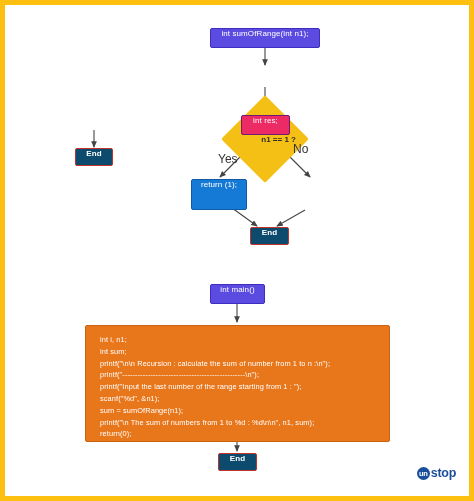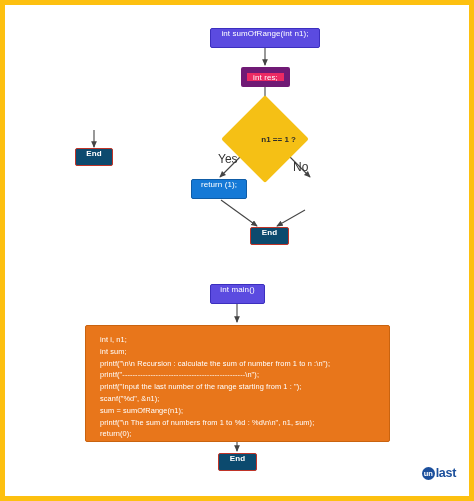--- a/index.html
+++ b/index.html
@@ -51,22 +51,23 @@
     z-index: 10;
   }
 
   .node-purple {
     background: #5B4BE0;
     border: 1px solid #3C2FBF;
     border-radius: 2px;
   }
   .node-pink {
     background: #EC2A63;
-    border: 6px solid #701a75;
-    border-radius: 2px;
+    border: 1px solid #701a75;
+    border-radius: 2px;
+    margin-top: 48px;
   }
   .node-red {
     background: #0c4a6e;
     border: 1px solid #C03428;
     border-radius: 2px;
     font-weight: bold;
   }
   .node-blue {
     background: #1579D6;
     border: 1px solid #0F5CA6;
@@ -222,25 +223,25 @@
     </div>
 
     <div class="node-diamond" style="left:229px; top:103px;"></div>
     <div class="diamond-label" style="left:229px; top:103px; width:62px; height:62px;">
       <span>n1 == 1 ?</span>
     </div>
 
     <div class="edge-label" style="left:213px; top:147px;">
       <span>Yes</span>
     </div>
-    <div class="edge-label" style="left:288px; top:155px;">
+    <div class="edge-label" style="left:288px; top:137px;">
       <span>No</span>
     </div>
 
-    <div class="node node-blue" style="left:186px; top:174px; width:56px; height:20px;">
+    <div class="node node-blue" style="left:186px; top:174px; width:56px; height:31px;">
       <span>return (1);</span>
     </div>
 
 
     <div class="node node-red" style="left:245px; top:222px; width:39px; height:18px;">
       <span>End</span>
     </div>
 
 
     <div class="node node-red" style="left:70px; top:143px; width:38px; height:18px;">
@@ -262,17 +263,17 @@
 printf("\n The sum of numbers from 1 to %d : %d\n\n", n1, sum);
 return(0);</span>
     </div>
 
     <div class="node node-red" style="left:213px; top:448px; width:39px; height:18px;">
       <span>End</span>
     </div>
 
     <div class="logo">
       <span class="logo-badge">un</span>
-      <span class="logo-text">last</span>
+      <span class="logo-text">stop</span>
     </div>
 
   </div>
 </div>
 
 </body></html>

